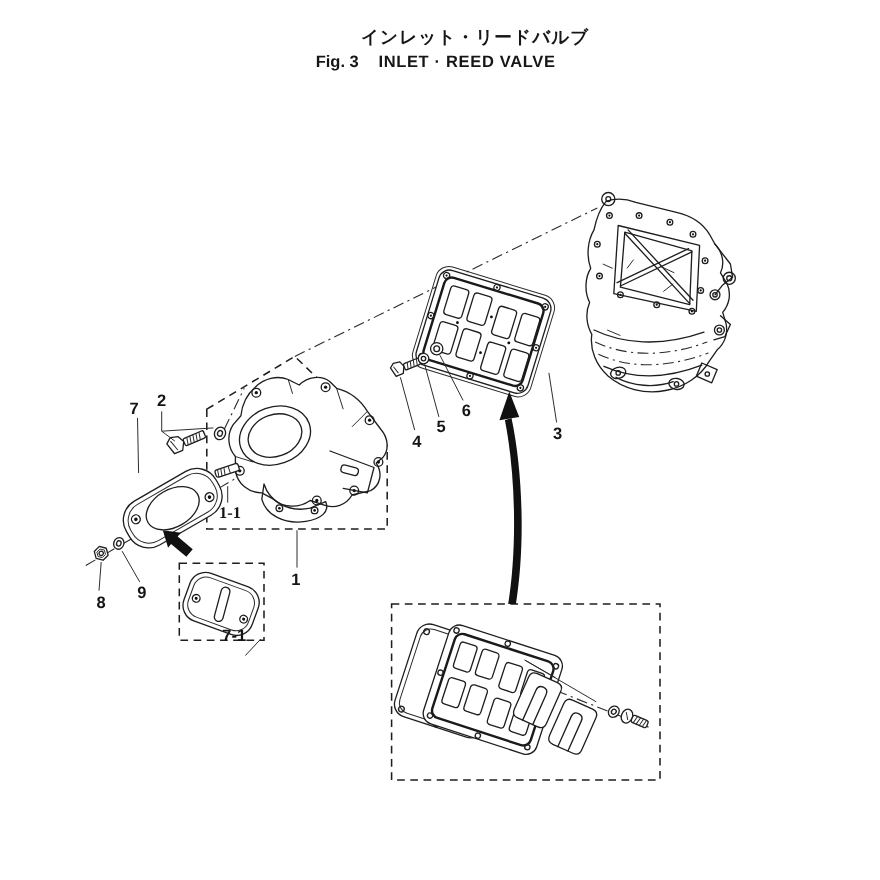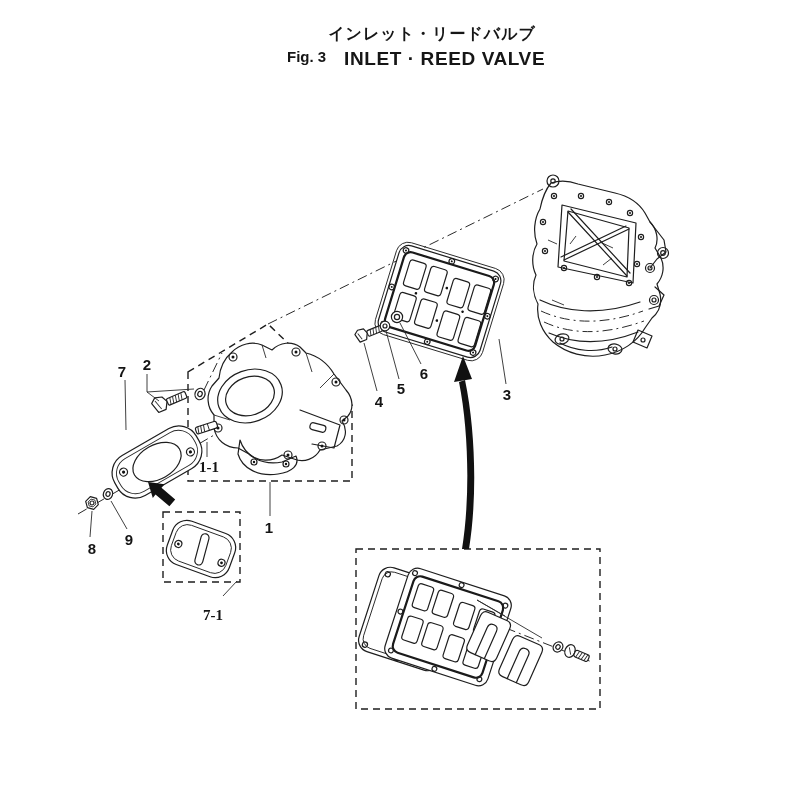--- a/index.html
+++ b/index.html
@@ -6,21 +6,21 @@
   .stage{
     position:relative;width:800px;height:800px;background:#ffffff;
     font-family:"Liberation Sans", sans-serif;color:#161616;overflow:hidden;border-radius:32px;
   }
   .hdr-ja{
     position:absolute;left:432px;top:24px;transform:translateX(-50%);
     font-size:16px;font-weight:bold;letter-spacing:1px;white-space:nowrap;
   }
   .hdr-row{position:absolute;top:48px;left:0;width:100%;height:20px;}
   .hdr-fig{position:absolute;left:287px;top:0;font-size:15px;font-weight:bold;}
-  .hdr-en{position:absolute;left:344px;top:0;font-size:19px;font-weight:bold;letter-spacing:0.6px;white-space:nowrap;}
+  .hdr-en{position:absolute;left:344px;top:0;font-size:15px;font-weight:bold;letter-spacing:0.6px;white-space:nowrap;}
   .callout{
     position:absolute;transform:translateX(-50%);
     font-size:15px;font-weight:bold;color:#141414;white-space:nowrap;
   }
   svg{position:absolute;left:0;top:0;}
   .ln{stroke:#1e1e1e;fill:none;stroke-width:1.2;stroke-linecap:round;stroke-linejoin:round;}
   .ln-thick{stroke:#1a1a1a;fill:none;stroke-width:2.2;stroke-linejoin:round;}
   .ln-thin{stroke:#2a2a2a;fill:none;stroke-width:0.9;}
   .wfill{fill:#ffffff;}
   .axis{stroke:#2a2a2a;fill:none;stroke-width:1;stroke-dasharray:10 4 2 4;}
@@ -338,14 +338,14 @@
   <div class="callout" style="left:122px;top:363px;">7</div>
   <div class="callout" style="left:147px;top:356px;">2</div>
   <div class="callout" style="left:209px;top:459px;font-family:Liberation Serif, serif;">1-1</div>
   <div class="callout" style="left:269px;top:519px;">1</div>
   <div class="callout" style="left:379px;top:393px;">4</div>
   <div class="callout" style="left:401px;top:380px;">5</div>
   <div class="callout" style="left:424px;top:365px;">6</div>
   <div class="callout" style="left:507px;top:386px;">3</div>
   <div class="callout" style="left:92px;top:540px;">8</div>
   <div class="callout" style="left:129px;top:531px;">9</div>
-  <div class="callout" style="left:213px;top:607px;font-family:Liberation Serif, serif;">7-1</div>
+  <div class="callout" style="left:213px;top:570px;">7-1</div>
 </div>
 
 </body></html>

